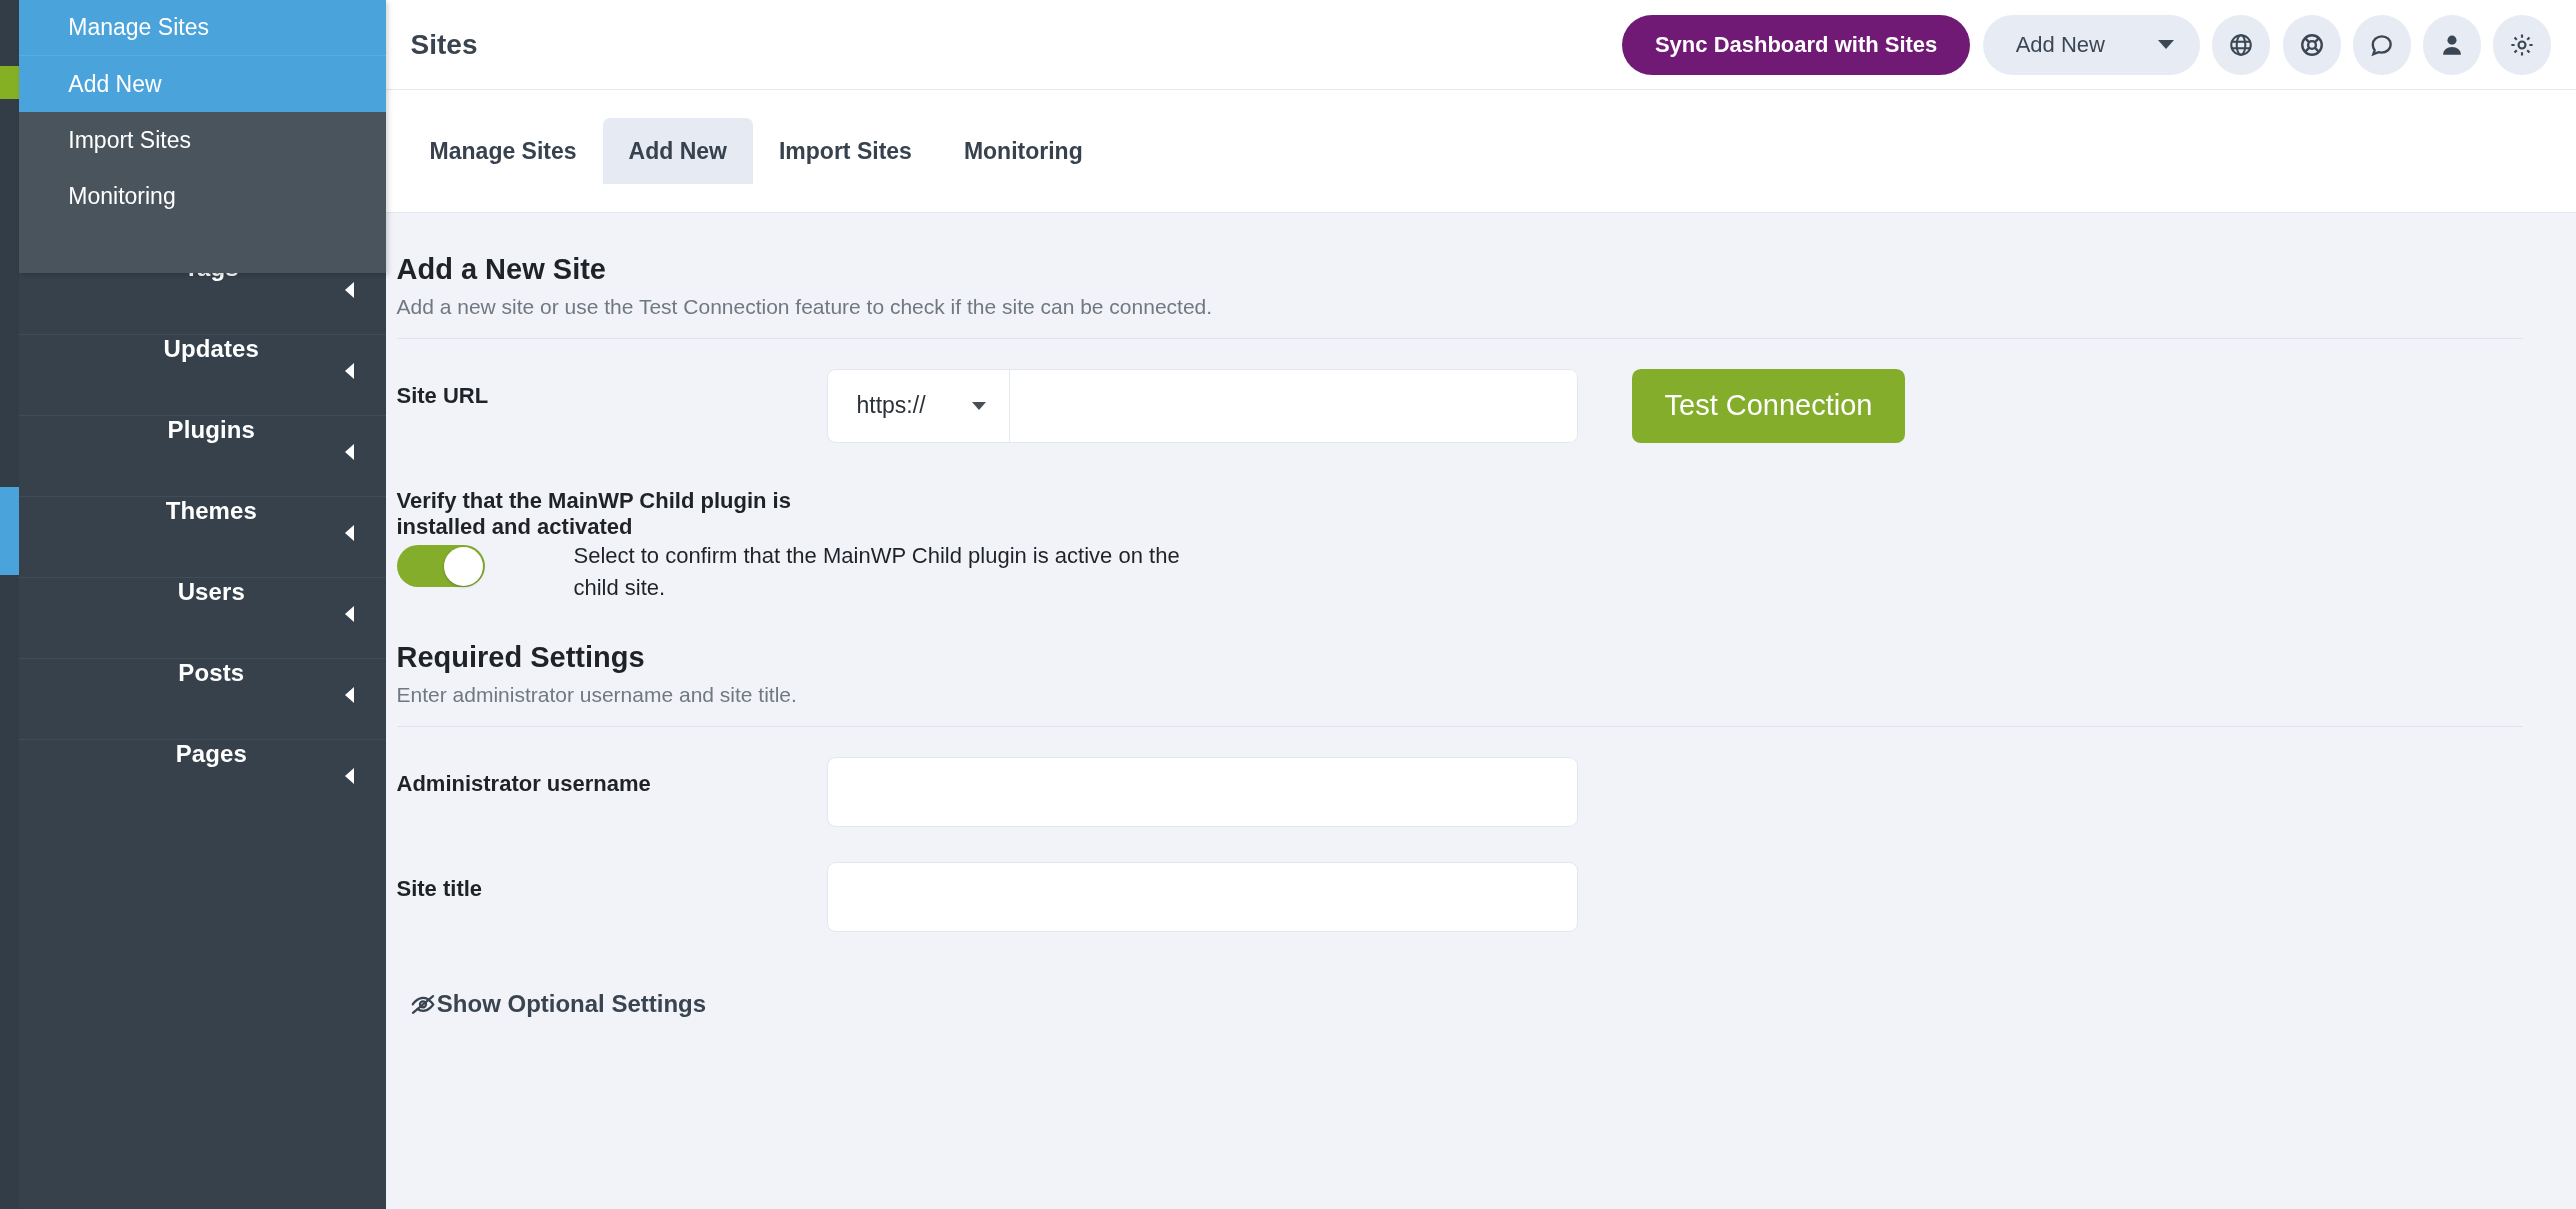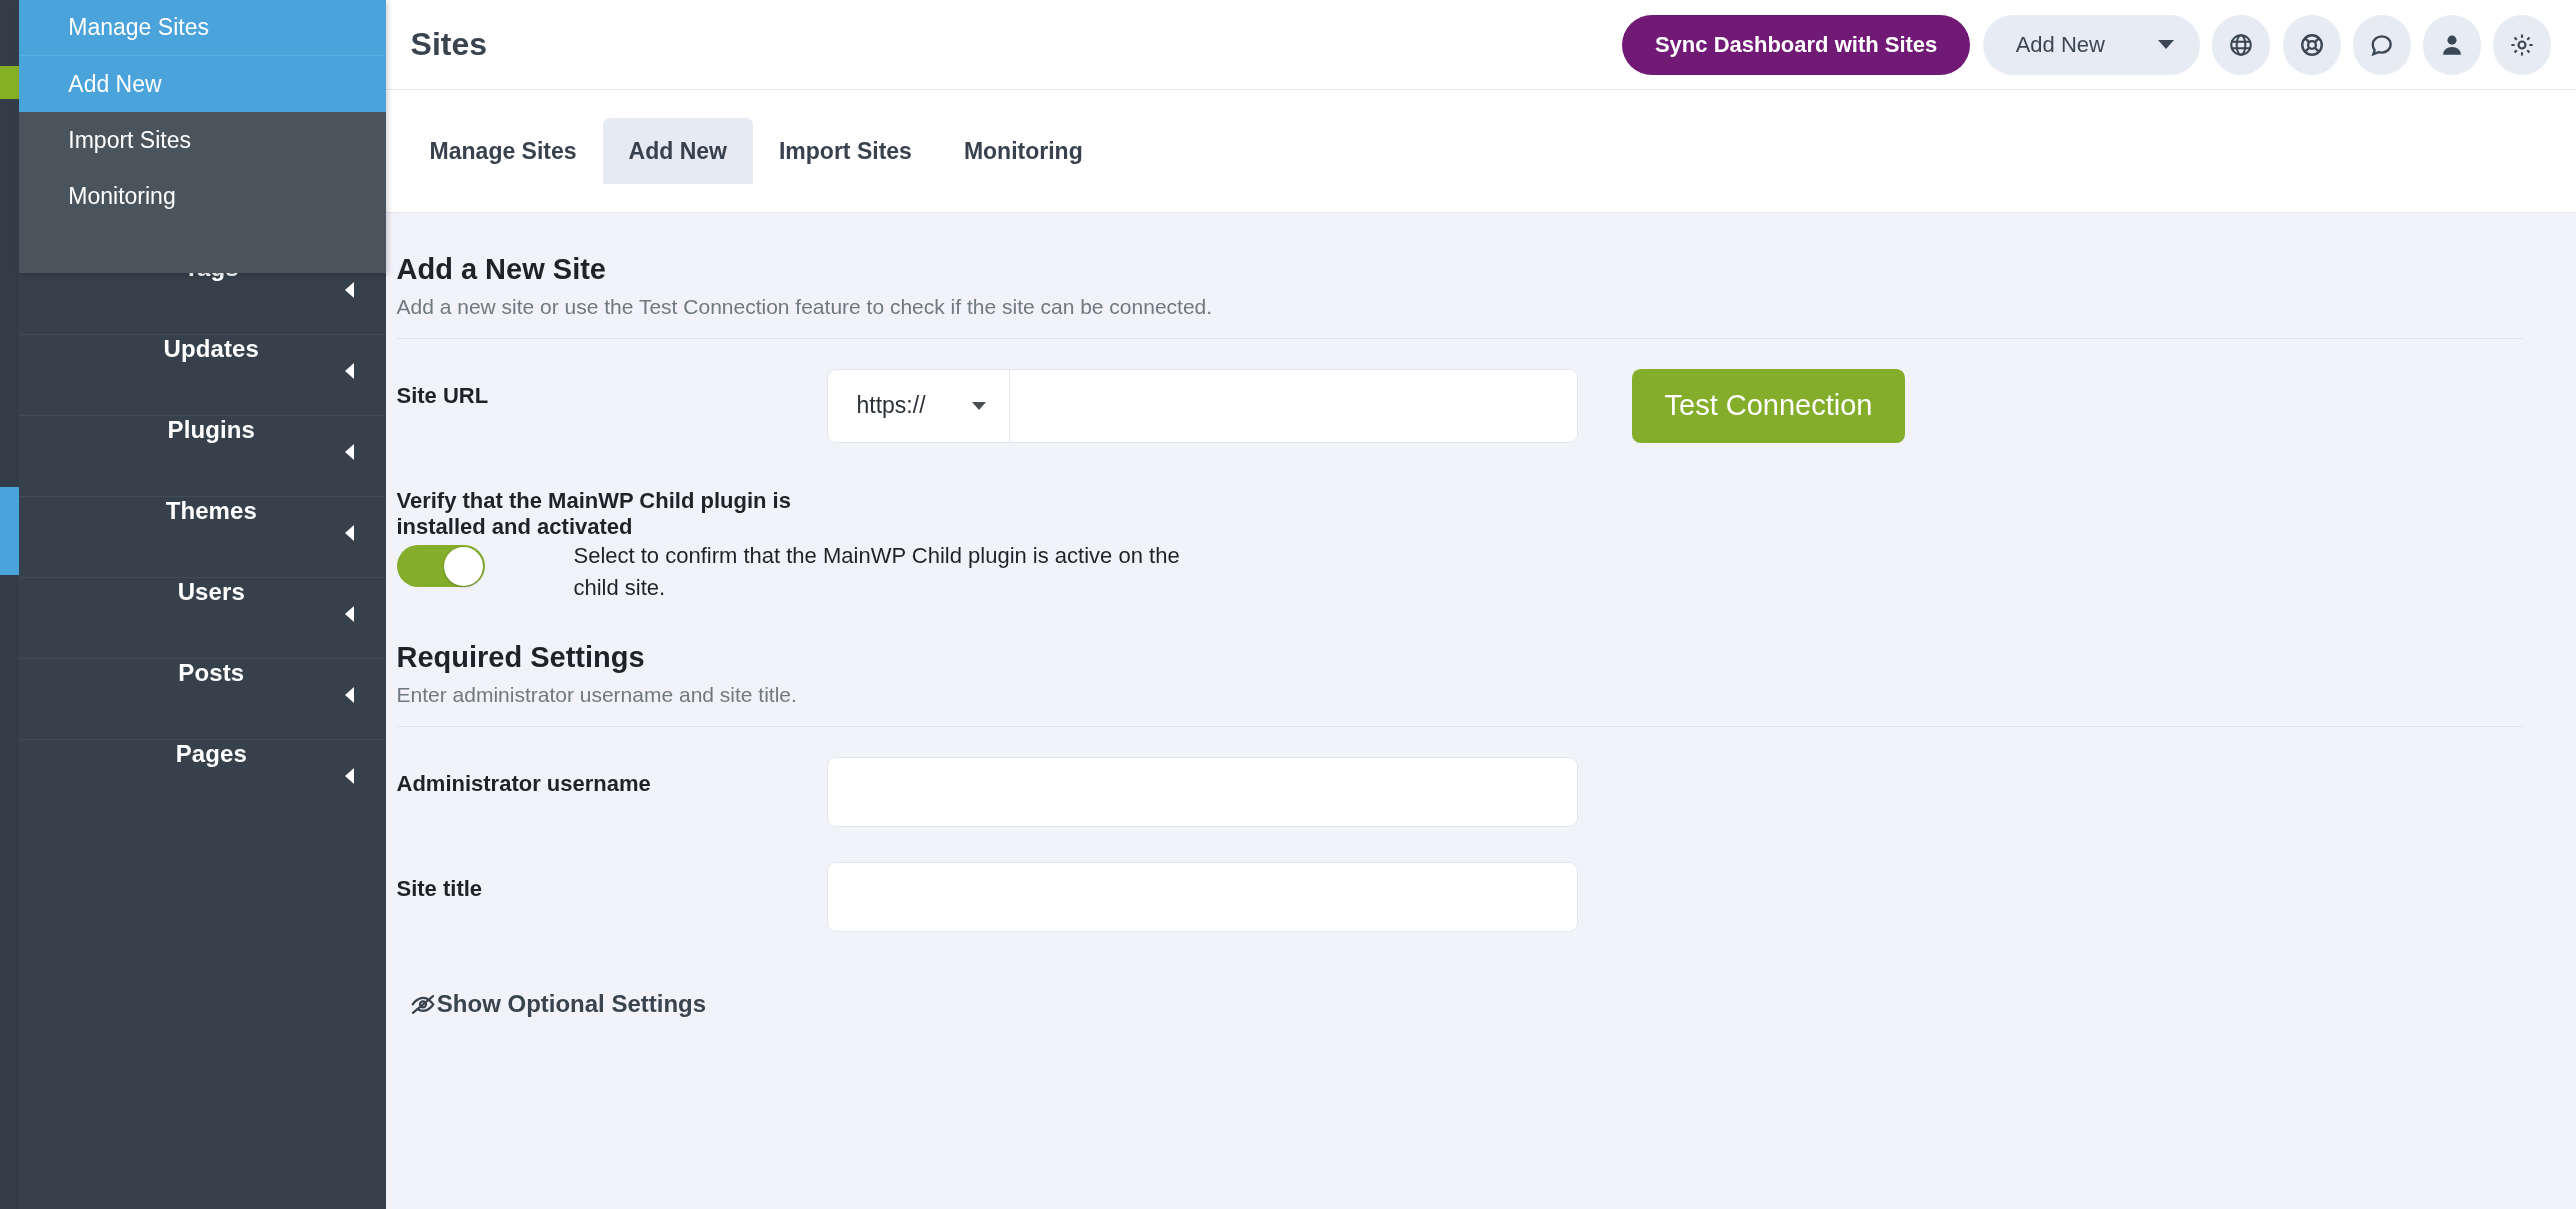--- a/index.html
+++ b/index.html
@@ -95,21 +95,21 @@
   
   .topbar {
     height: 90px;
     background: #ffffff;
     display: flex;
     align-items: center;
     padding: 0 24.6px 0 7px;
     border-bottom: 0.9px solid #e6e9f0;
   }
   .page-title {
-    font-size: 32px;
+    font-size: 28px;
     font-weight: 700;
     color: #39444f;
     margin-left: 17.6px;
   }
   .topbar-right {
     margin-left: auto;
     display: flex;
     align-items: center;
     gap: 12.3px;
   }

